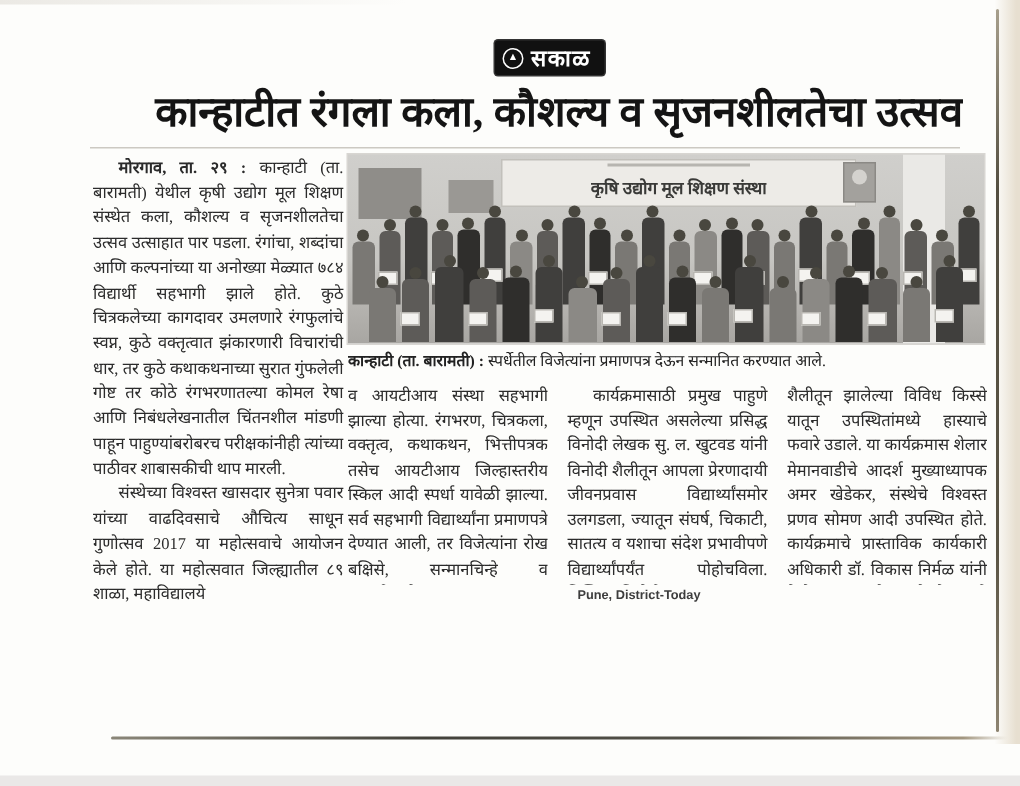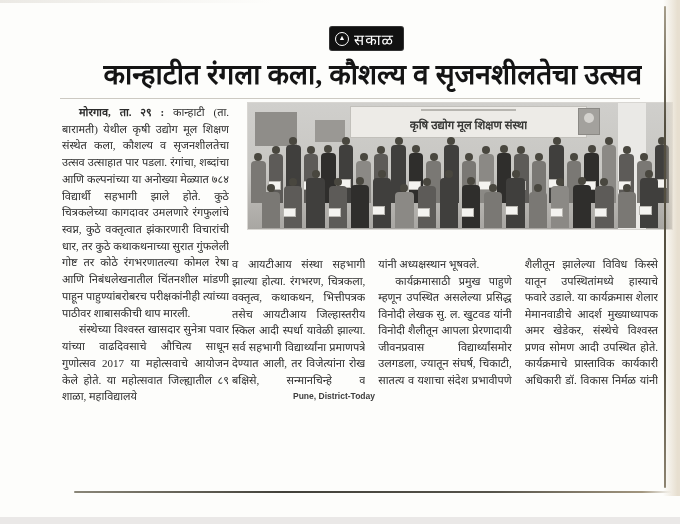--- a/index.html
+++ b/index.html
@@ -31,21 +31,21 @@
   }
   .logo .emblem {
     width: 14px; height: 14px;
     border: 1.5px solid #ffffff;
     border-radius: 50%;
     display: flex; align-items: center; justify-content: center;
     font-size: 7px; line-height: 1; color: #ffffff;
   }
   .logo .logo-text {
     font-size: 15px;
-    font-weight: normal;
+    font-weight: bold;
     letter-spacing: 1px;
     white-space: nowrap;
   }
 
   
   .headline {
     position: absolute;
     left: 58px; top: 54px; width: 584px; height: 42px;
     text-align: right;
     font-size: 28px;
@@ -78,21 +78,20 @@
   }
   .cols .col { flex: 1; overflow: hidden; }
 
   
   .photo {
     position: absolute;
     left: 232px; top: 103px; width: 424px; height: 126px;
     background: linear-gradient(#d0cfcc 0%, #c7c6c2 55%, #b4b2ae 82%, #a8a6a2 100%);
     overflow: hidden;
     box-shadow: 0 0 0 1px #d8d6d2;
-    margin-left: 16px;
   }
   .photo-window { position: absolute; left: 7px; top: 9px; width: 42px; height: 34px; background: #8f8d89; box-shadow: 54px 2px 0 -6px #9a9894; }
   .photo-pillar { position: absolute; right: 26px; top: 0; width: 28px; height: 100%; background: #eae9e6; }
   .photo-banner {
     position: absolute; left: 24%; top: 3px; width: 56%; height: 32px;
     background: #edebe7;
     border: 1px solid #c2c0bb;
     display: flex; align-items: center; justify-content: center;
     padding-top: 5px;
   }
@@ -143,21 +142,21 @@
     position: absolute;
     left: 232px; top: 233px; width: 426px; height: 16px;
     font-size: 10.5px; color: #222222; white-space: nowrap; overflow: hidden;
   }
   .caption b { font-weight: bold; }
 
   
   .footer-stamp {
     position: absolute;
     left: 293px; top: 391px; width: 174px;
-    text-align: left;
+    text-align: right;
     font-family: "Liberation Sans", "DejaVu Sans", sans-serif;
     font-size: 8.5px; font-weight: bold; color: #3d3d3d;
     line-height: 1.35;
   }
 
   
   .edge-bottom-line {
     position: absolute; left: 74px; right: 8px; top: 491px; height: 2px;
     background: linear-gradient(to right, #8a8678, #42413a 35%, #56544b 70%, #a2967f 95%, rgba(162,150,127,0));
     border-radius: 2px;
@@ -249,27 +248,30 @@
         <i class="person"></i>
         <i class="person"></i>
         <i class="person"></i>
         <i class="person"></i>
         <i class="person"></i>
         <i class="person"></i>
         <i class="person"></i>
       </div>
   </div>
 
+  <div class="caption">
+    <b>कान्हाटी (ता. बारामती) :</b>
+    <span>स्पर्धेतील विजेत्यांना प्रमाणपत्र देऊन सन्मानित करण्यात आले.</span>
+  </div>
 
   <div class="cols bodytext">
     <div class="col">
       <p style="text-indent:0">व आयटीआय संस्था सहभागी झाल्या होत्या. रंगभरण, चित्रकला, वक्तृत्व, कथाकथन, भित्तीपत्रक तसेच आयटीआय जिल्हास्तरीय स्किल आदी स्पर्धा यावेळी झाल्या. सर्व सहभागी विद्यार्थ्यांना प्रमाणपत्रे देण्यात आली, तर विजेत्यांना रोख बक्षिसे, सन्मानचिन्हे व प्रशस्तीपत्रके प्रदान करून गौरविण्यात आले. संस्थेचे उपाध्यक्ष दशरथ धुमाळ</p>
     </div>
     <div class="col">
-      <p style="text-indent:0">यांनी अध्यक्षस्थान भूषवले.</p>
       <p>कार्यक्रमासाठी प्रमुख पाहुणे म्हणून उपस्थित असलेल्या प्रसिद्ध विनोदी लेखक सु. ल. खुटवड यांनी विनोदी शैलीतून आपला प्रेरणादायी जीवनप्रवास विद्यार्थ्यांसमोर उलगडला, ज्यातून संघर्ष, चिकाटी, सातत्य व यशाचा संदेश प्रभावीपणे विद्यार्थ्यांपर्यंत पोहोचविला. मिश्किल विनोदी</p>
     </div>
     <div class="col">
       <p style="text-indent:0">शैलीतून झालेल्या विविध किस्से यातून उपस्थितांमध्ये हास्याचे फवारे उडाले. या कार्यक्रमास शेलार मेमानवाडीचे आदर्श मुख्याध्यापक अमर खेडेकर, संस्थेचे विश्वस्त प्रणव सोमण आदी उपस्थित होते. कार्यक्रमाचे प्रास्ताविक कार्यकारी अधिकारी डॉ. विकास निर्मळ यांनी केले. आबासाहेब कोकरे यांनी सूत्रसंचालन केले. प्राची जगताप यांनी आभार मानले.</p>
     </div>
   </div>
 
   <div class="footer-stamp">
     <div>Pune, District-Today</div>
   </div>

